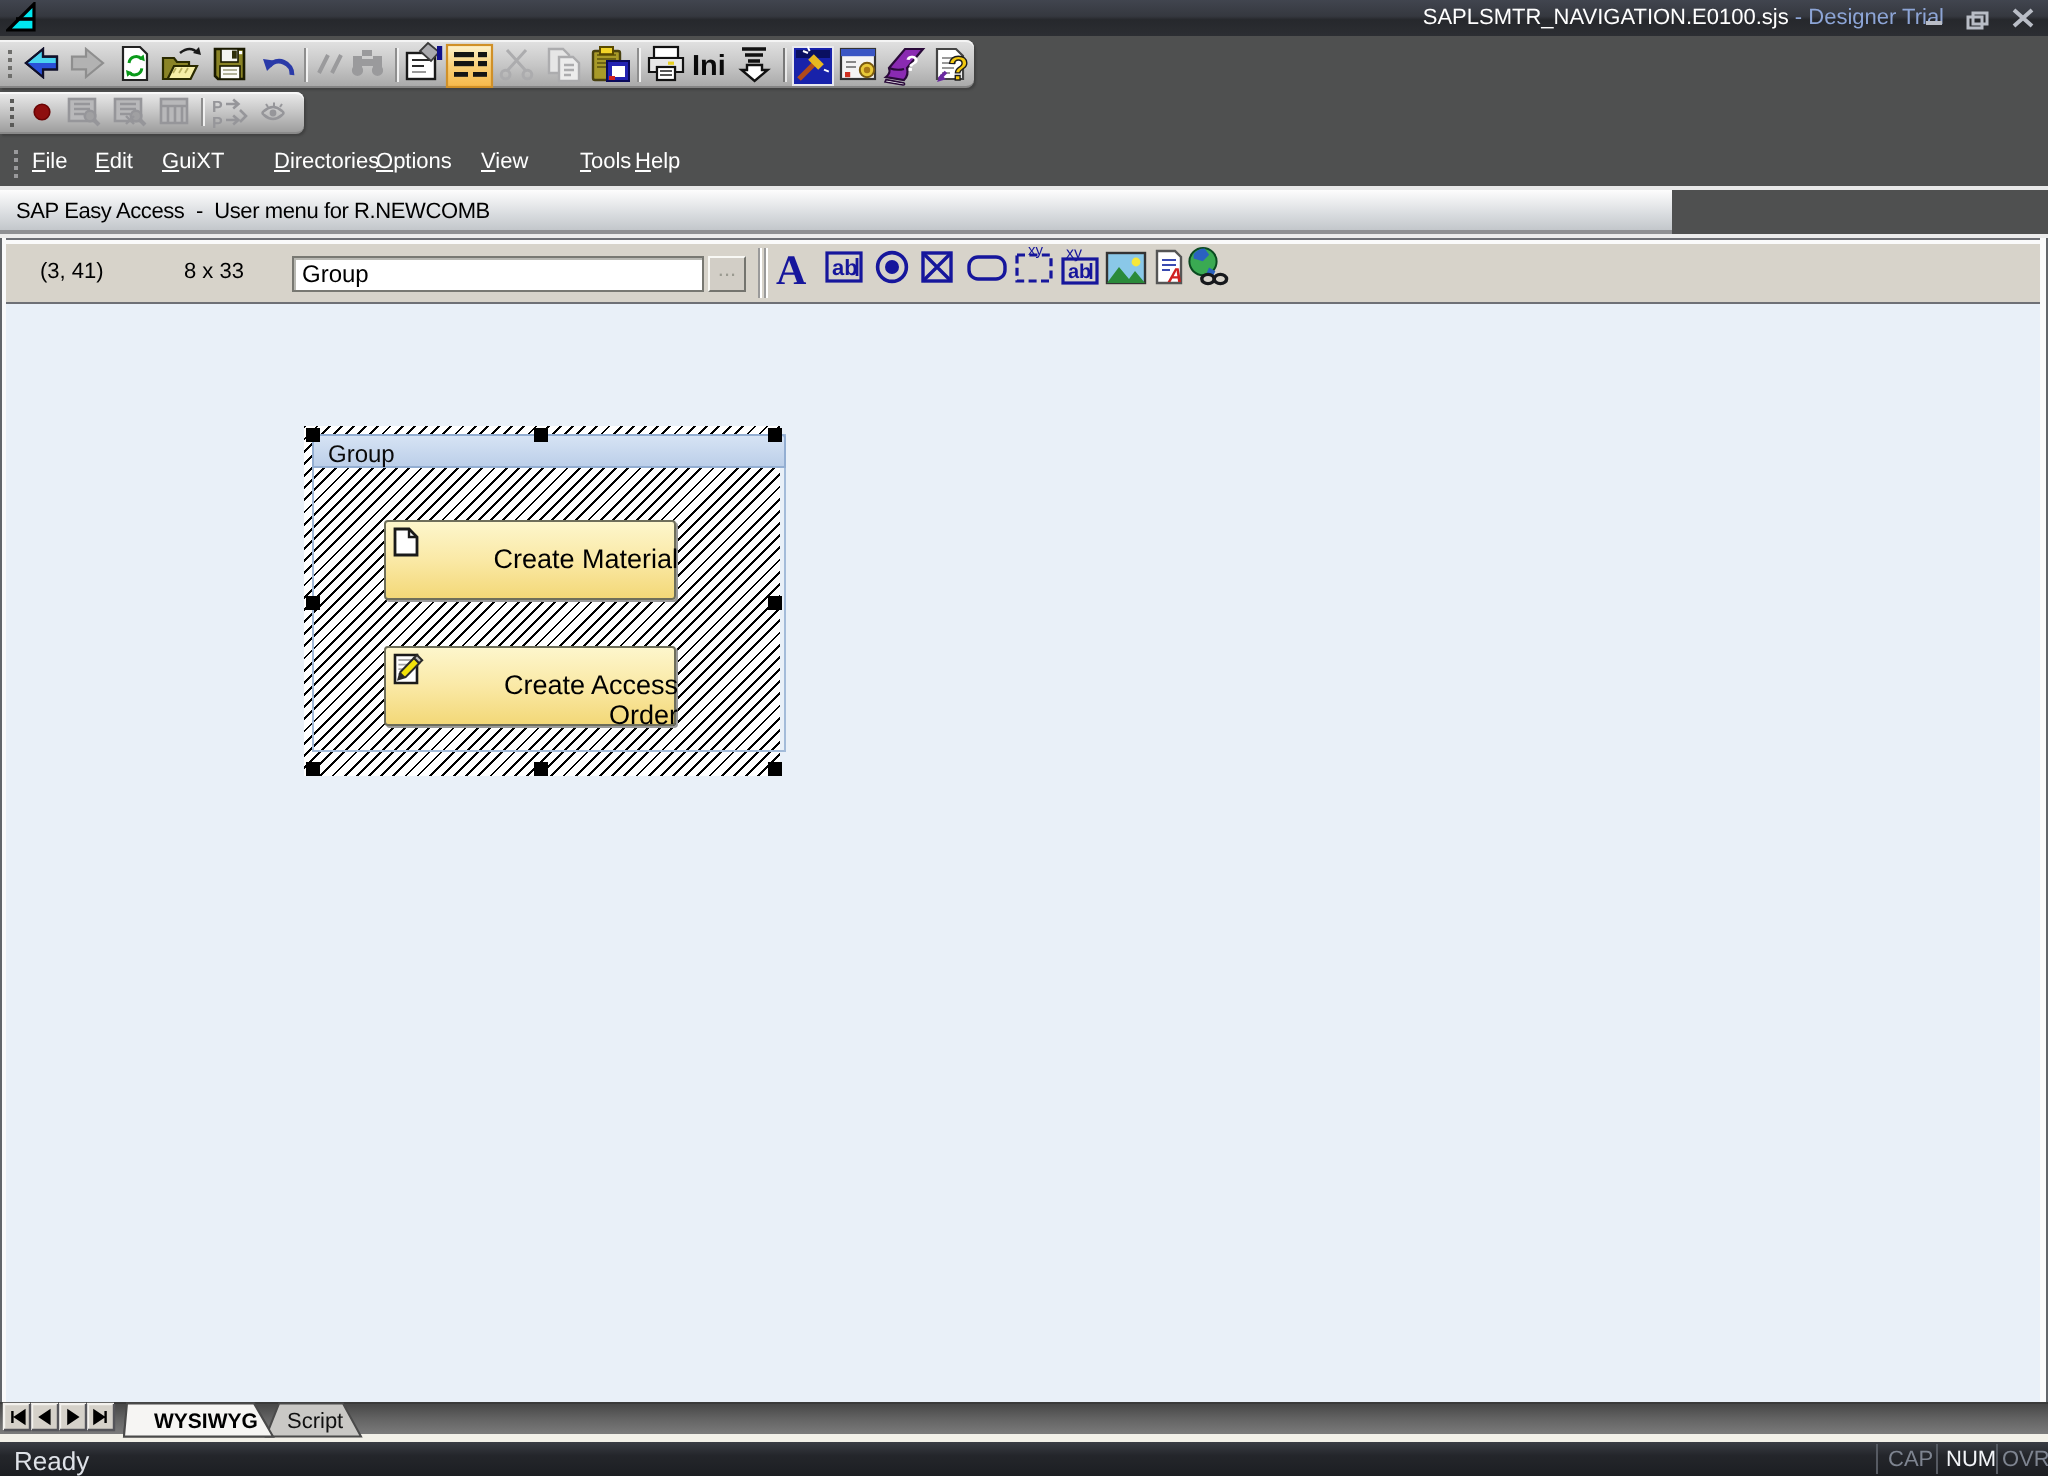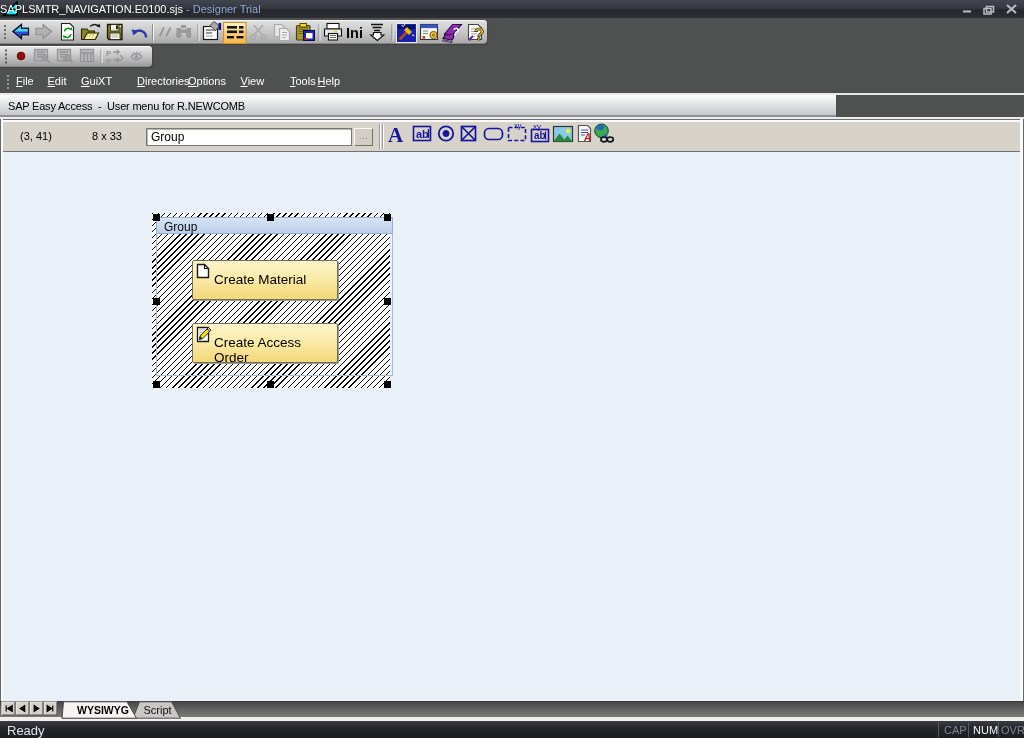--- a/index.html
+++ b/index.html
@@ -1,19 +1,19 @@
 <!DOCTYPE html>
 <html><head><meta charset="utf-8">
 <style>
 *{margin:0;padding:0;box-sizing:border-box}
 html,body{width:1024px;height:738px;overflow:hidden}
 body{font-family:"Liberation Sans",sans-serif;position:relative;background:#4f5050;font-size:12px;-webkit-font-smoothing:antialiased}
 #titlebar{position:absolute;left:0;top:0;width:1024px;height:18px;background:linear-gradient(#41454f,#35383f 45%,#26282c 55%,#2c2e33);}
 #appicon{position:absolute;left:3px;top:1px;width:15px;height:15px}
-#titletext{position:absolute;left:0;top:3px;width:972px;text-align:left;color:#fff;font-size:11px}
+#titletext{position:absolute;left:0;top:3px;width:972px;text-align:right;color:#fff;font-size:11px}
 #titletext .trial{color:#8da5d6}
 #winbtns{position:absolute;right:4px;top:2px;color:#b9bdc6;font-size:12px;letter-spacing:0}
 #tb1{position:absolute;left:0;top:20px;width:487px;height:24px;background:linear-gradient(#e2e2e2,#c6c6c6 55%,#aaaaaa);border-radius:0 4px 4px 0;border-bottom:1px solid #848484;box-shadow:inset 0 1px 0 #f4f4f4,1px 1px 1px rgba(40,40,40,0.35)}
 #tb2{position:absolute;left:0;top:46px;width:152px;height:21px;background:linear-gradient(#ebebeb,#c2c2c2 55%,#9e9e9e);border-radius:0 4px 4px 0;border-bottom:1px solid #8a8a8a;box-shadow:inset 0 1px 0 #f8f8f8,1px 1px 1px rgba(40,40,40,0.35)}
 #menubar{position:absolute;left:0;top:68px;width:1024px;height:25px;color:#fff}
 #menubar span.mi{position:absolute;top:7px;font-size:11px}
 #menubar u{text-decoration:underline}
 #sapsep{position:absolute;left:0;top:93px;width:1024px;height:2px;background:#e8e8e8}
 #sapbar{position:absolute;left:0;top:95px;width:836px;height:22px;background:linear-gradient(#fdfdfd,#dcdfe2 55%,#c3c7cb);color:#000;border-bottom:2px solid #8f9093}
 #sapbar span{position:absolute;left:8px;top:5px;font-size:11px;letter-spacing:-0.2px}
@@ -21,21 +21,21 @@
 #tb5 .coord{position:absolute;left:20px;top:10px;color:#000;font-size:11px}
 #tb5 .size{position:absolute;left:92px;top:10px;color:#000;font-size:11px}
 #grpinput{position:absolute;left:146px;top:8px;width:206px;height:18px;background:#fff;border:1px solid #787872;box-shadow:inset 1px 1px 0 #b8b8b2;font-size:12px;padding:1px 0 0 4px;color:#000}
 #dots{position:absolute;left:354px;top:8px;width:19px;height:18px;background:#d2cec6;border:1px solid #f8f8f4;border-bottom-color:#74746e;border-right-color:#74746e;color:#9a9a90;text-align:center;font-size:11px;line-height:13px}
 #tb5sep{position:absolute;left:379px;top:4px;width:2px;height:25px;background:#9a9a9a;border-right:1px solid #fff}
 #canvas{position:absolute;left:2px;top:152px;width:1020px;height:549px;background:#e9f0f8}
 #hatch{position:absolute;left:150px;top:61px;width:238px;height:175px;background:repeating-linear-gradient(135deg,#000 0,#000 1px,#fff 1px,#fff 4.3px)}
 #grpbox{position:absolute;left:154px;top:65px;width:237px;height:159px;border:1px solid #a3bbd9}
 #grphdr{position:absolute;left:-1px;top:-1px;width:237px;height:17px;background:linear-gradient(#d6e3f4,#bccfe9);border:1px solid #93aed2;border-radius:2px 2px 0 0;padding:2px 0 0 7px;font-size:12px;color:#0a0a0a}
 .ybtn{position:absolute;left:190px;width:146px;height:40px;background:linear-gradient(#fdf6cc,#fae9a6 50%,#f3d878);border:1px solid #6e6e5a;border-radius:2px;box-shadow:1px 1px 0 #9a9a9a}
-.ybtn .cap{position:absolute;left:0;width:146px;padding-left:21px;text-align:left;font-size:13.5px;color:#000;top:11px}
+.ybtn .cap{position:absolute;left:0;width:146px;padding-left:21px;text-align:right;font-size:13.5px;color:#000;top:11px}
 .ybtn svg{position:absolute;left:3px;top:2px}
 #btn1{top:108px}
 #btn2{top:171px}
 .handle{position:absolute;width:7px;height:7px;background:#000}
 .edge{position:absolute;top:119px;height:582px}
 #statusbar{position:absolute;left:0;top:721px;width:1024px;height:17px;background:linear-gradient(#3a3d44,#24262b 40%,#1c1e22);color:#dfe2e8;font-size:12px}
 #statusbar .ready{position:absolute;left:7px;top:2px;font-size:13px}
 #tabbar{position:absolute;left:0;top:701px;width:1024px;height:20px;background:linear-gradient(#474747,#646464 40%,#7e7e7e 85%);border-top:1px solid #3a3a3a}
 #creamstrip{position:absolute;left:0;top:717px;width:1024px;height:4px;background:#f2f0e8}
 .keybx{position:absolute;top:3px;color:#7e8490;font-size:11px}

